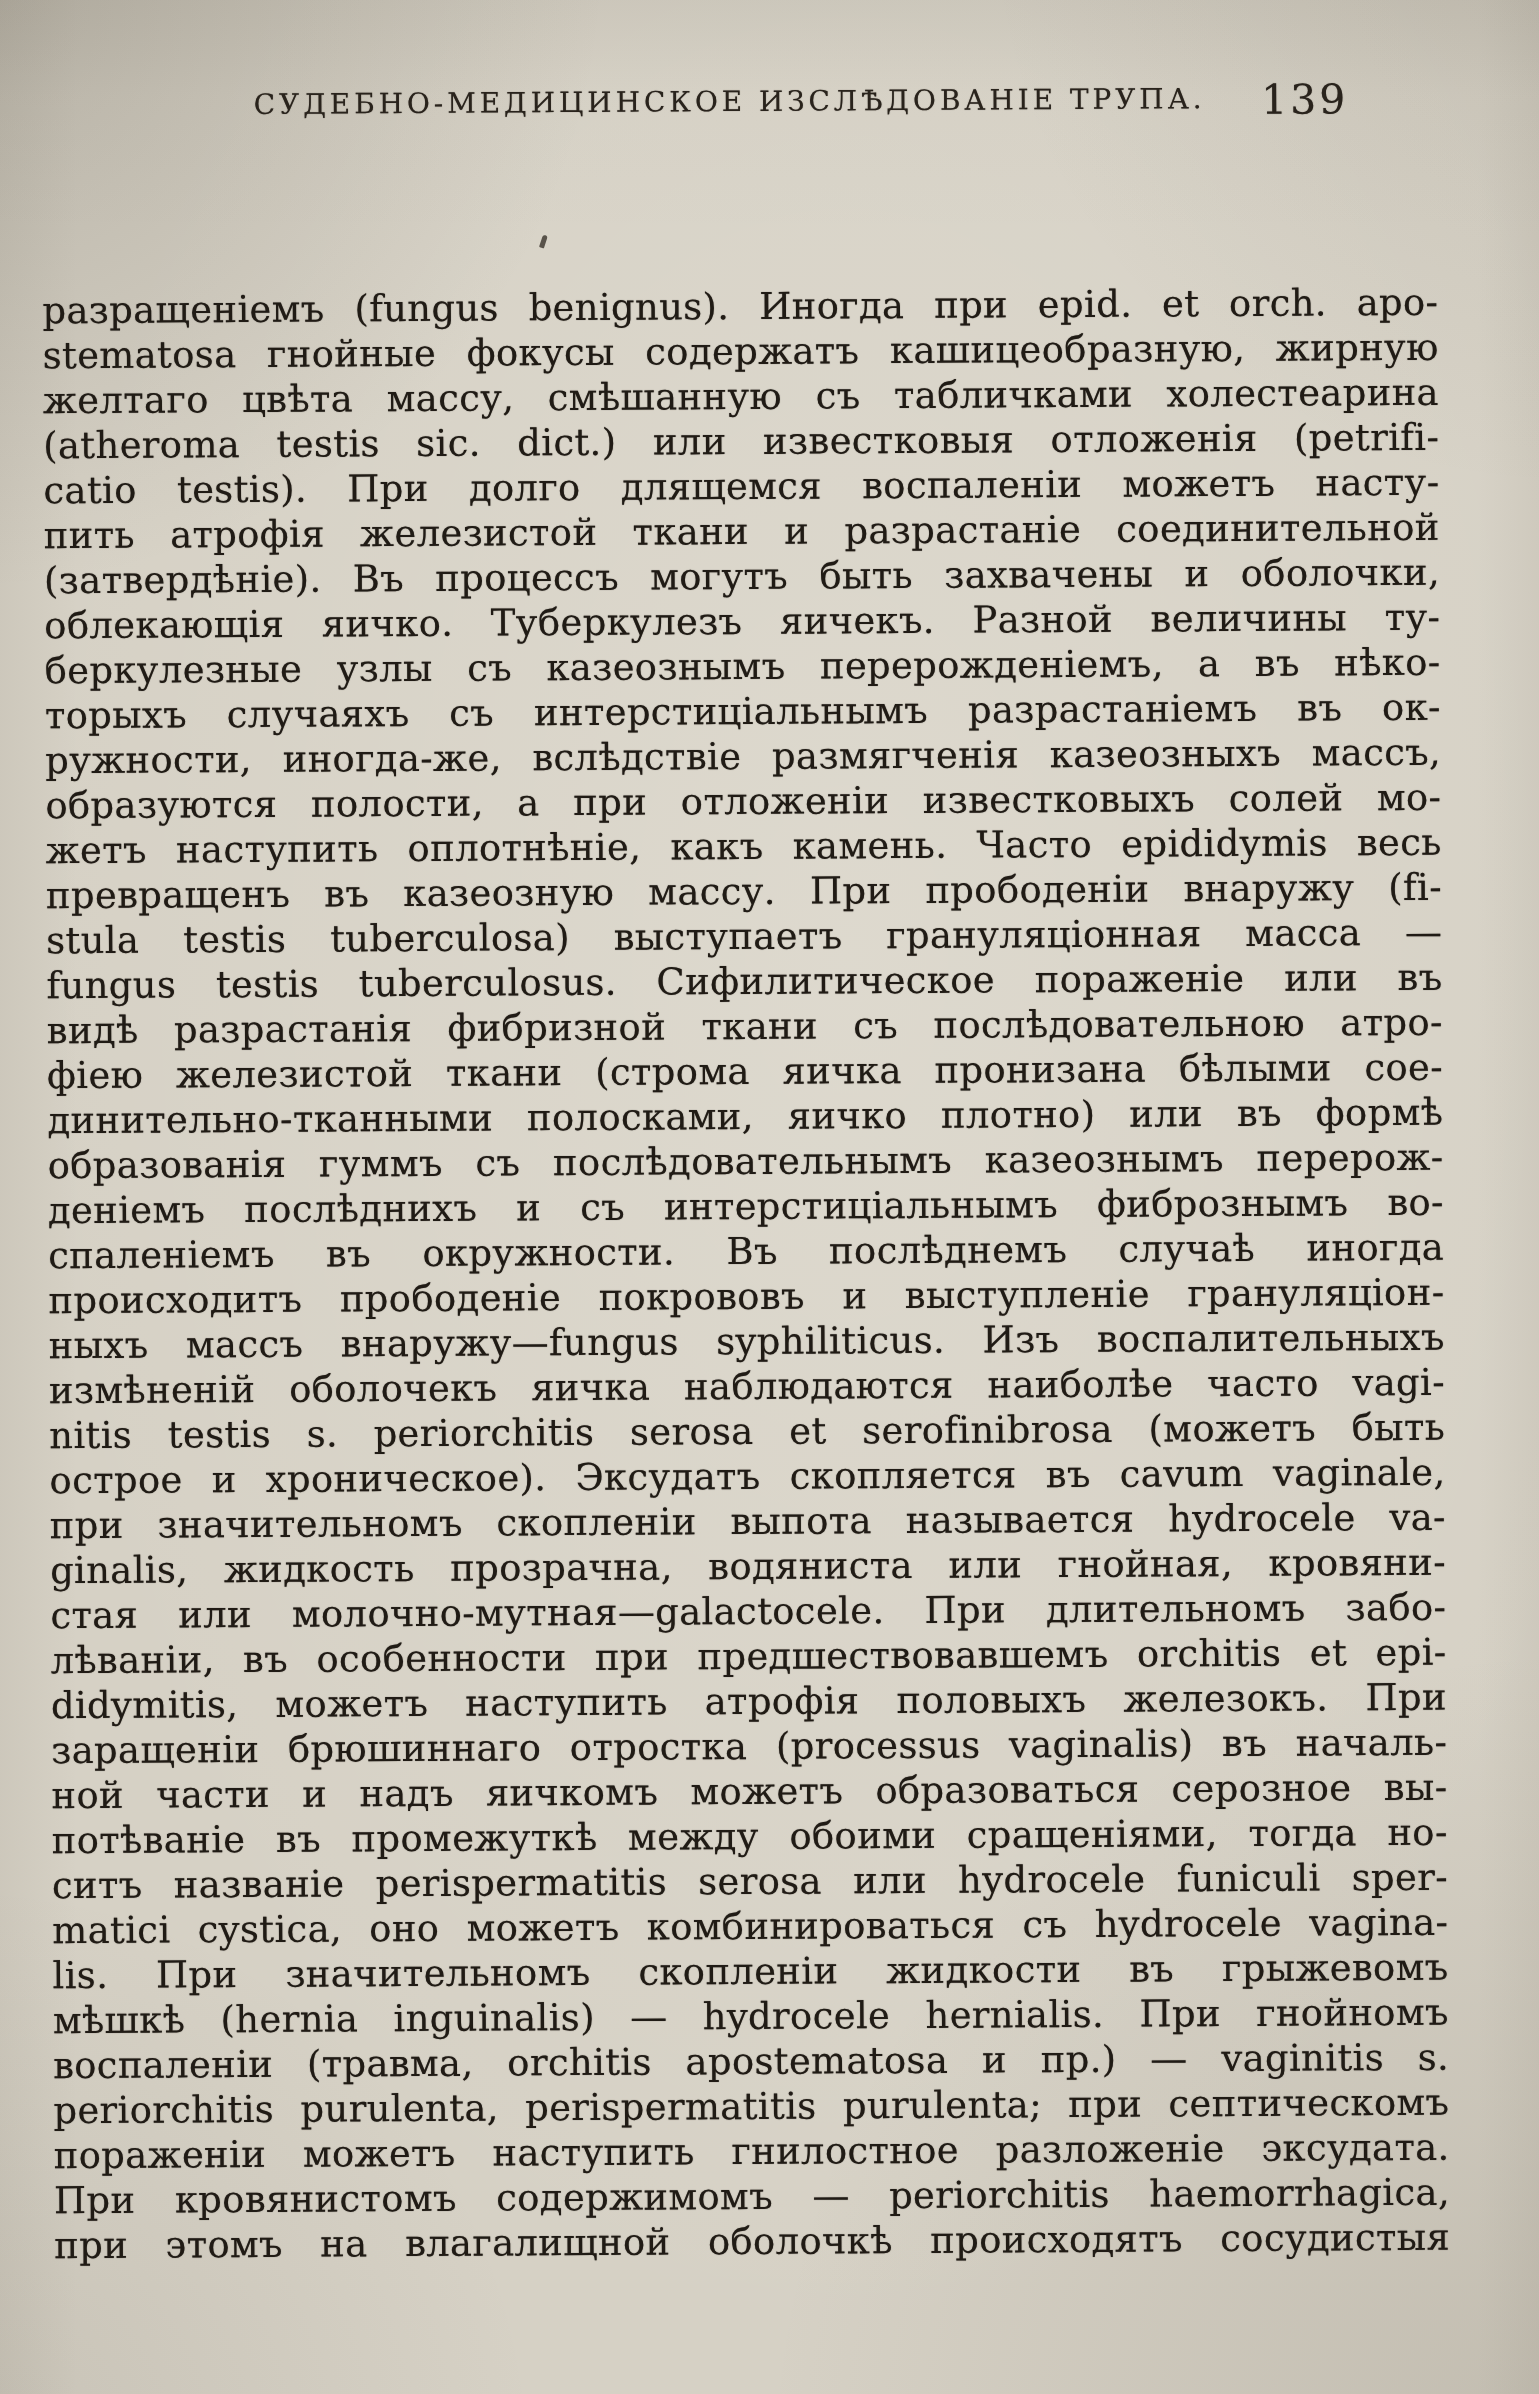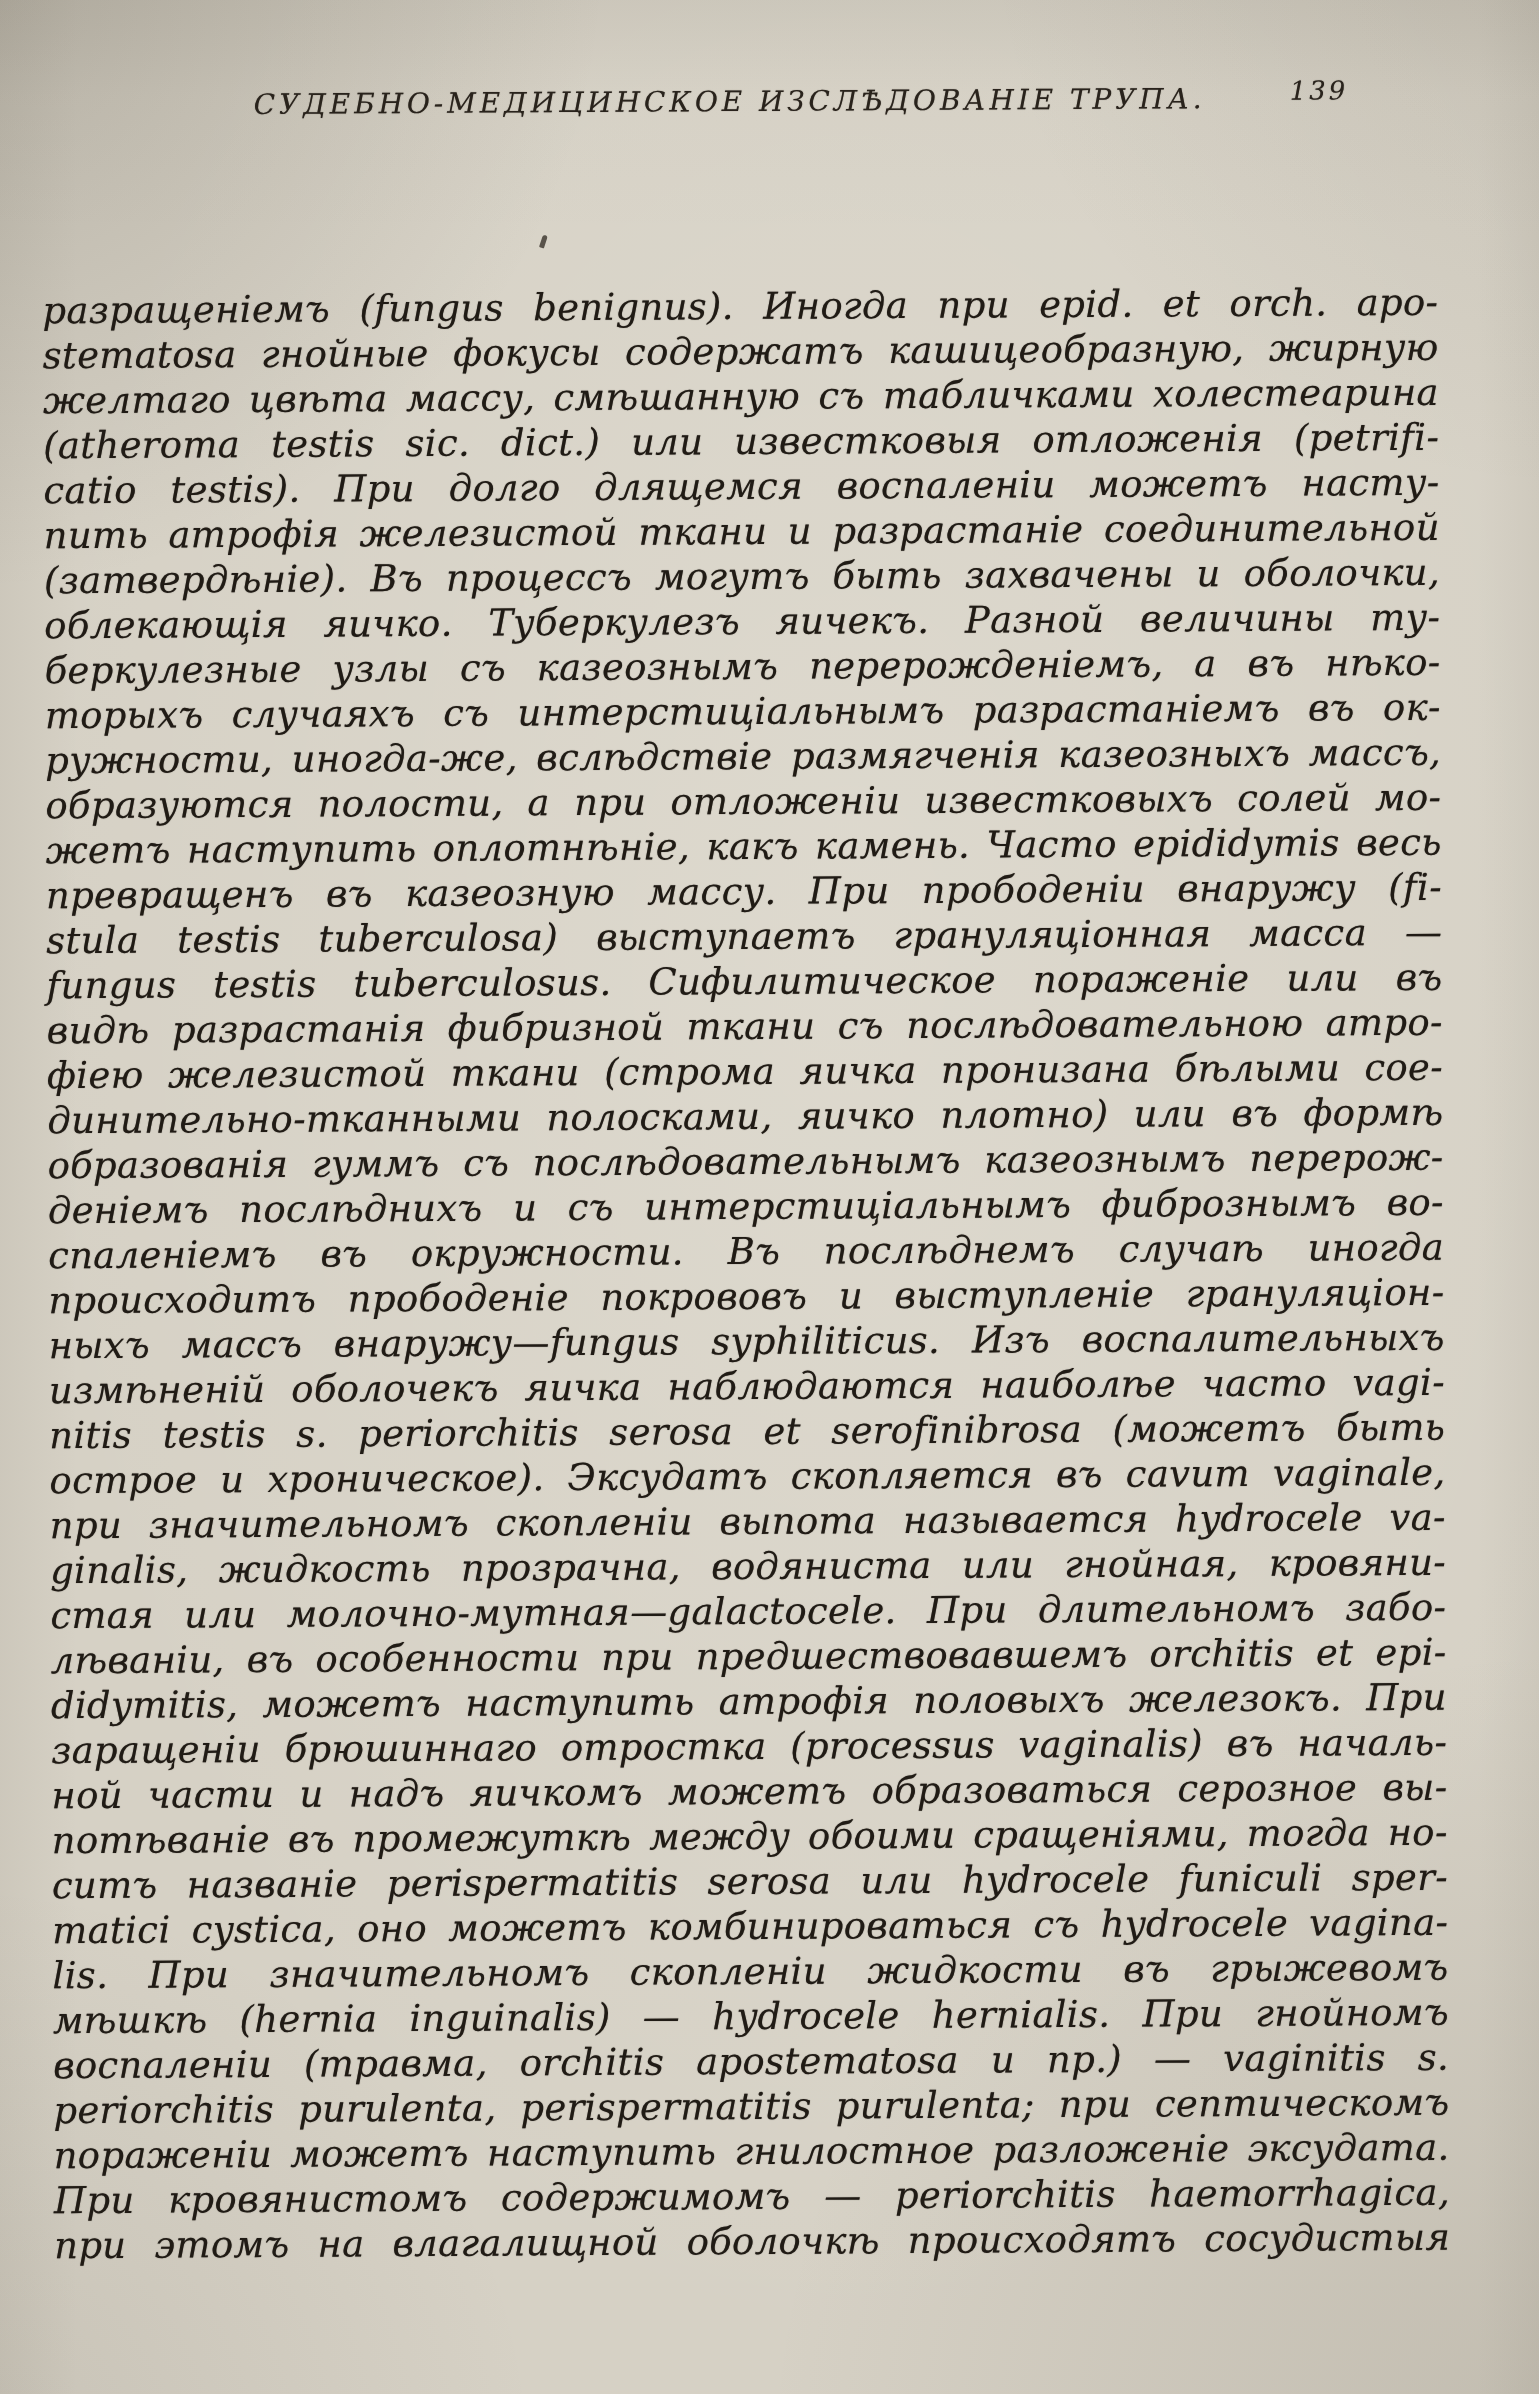--- a/index.html
+++ b/index.html
@@ -20,21 +20,20 @@
     background:
       radial-gradient(circle at -2% -2%, rgba(70, 64, 52, 0.22), rgba(70,64,52,0) 22%),
       radial-gradient(circle at 102% -4%, rgba(70, 64, 52, 0.10), rgba(70,64,52,0) 20%),
       radial-gradient(circle at 103% 103%, rgba(82, 74, 58, 0.16), rgba(82,74,58,0) 28%),
       radial-gradient(circle at -3% 103%, rgba(70, 64, 52, 0.10), rgba(70,64,52,0) 20%),
       linear-gradient(180deg, rgba(95, 88, 74, 0.10) 0%, rgba(95,88,74,0.02) 4%, rgba(95,88,74,0) 10%),
       linear-gradient(90deg, rgba(95, 88, 74, 0.08) 0%, rgba(95,88,74,0) 5%, rgba(95,88,74,0) 96%, rgba(95,88,74,0.07) 100%),
       radial-gradient(ellipse at 55% 40%, rgba(255, 253, 246, 0.18), rgba(255,253,246,0) 70%),
       #d6d1c5;
     color: #221d17;
-    font-style: italic;
   }
   .content {
     position: absolute;
     left: 46px;
     top: 0;
     width: 1396px;
     transform: rotate(-0.35deg);
     transform-origin: 50% 40%;
   }
   .running-header {
@@ -50,21 +49,21 @@
     font-size: 28px;
     letter-spacing: 3.9px;
     white-space: nowrap;
     color: #29231c;
     text-shadow: 0 0 1px rgba(41, 35, 28, 0.55);
   }
   .running-header .pagenum {
     position: absolute;
     right: 89px;
     top: -5.8px;
-    font-size: 26px;
+    font-size: 41px;
     letter-spacing: 2.9px;
     color: #29231c;
     text-shadow: 0 0 1px rgba(41, 35, 28, 0.5);
     margin-left: 18px;
   }
   .body-text {
     margin-top: 153px;
   }
   .line {
     font-size: 37px;

